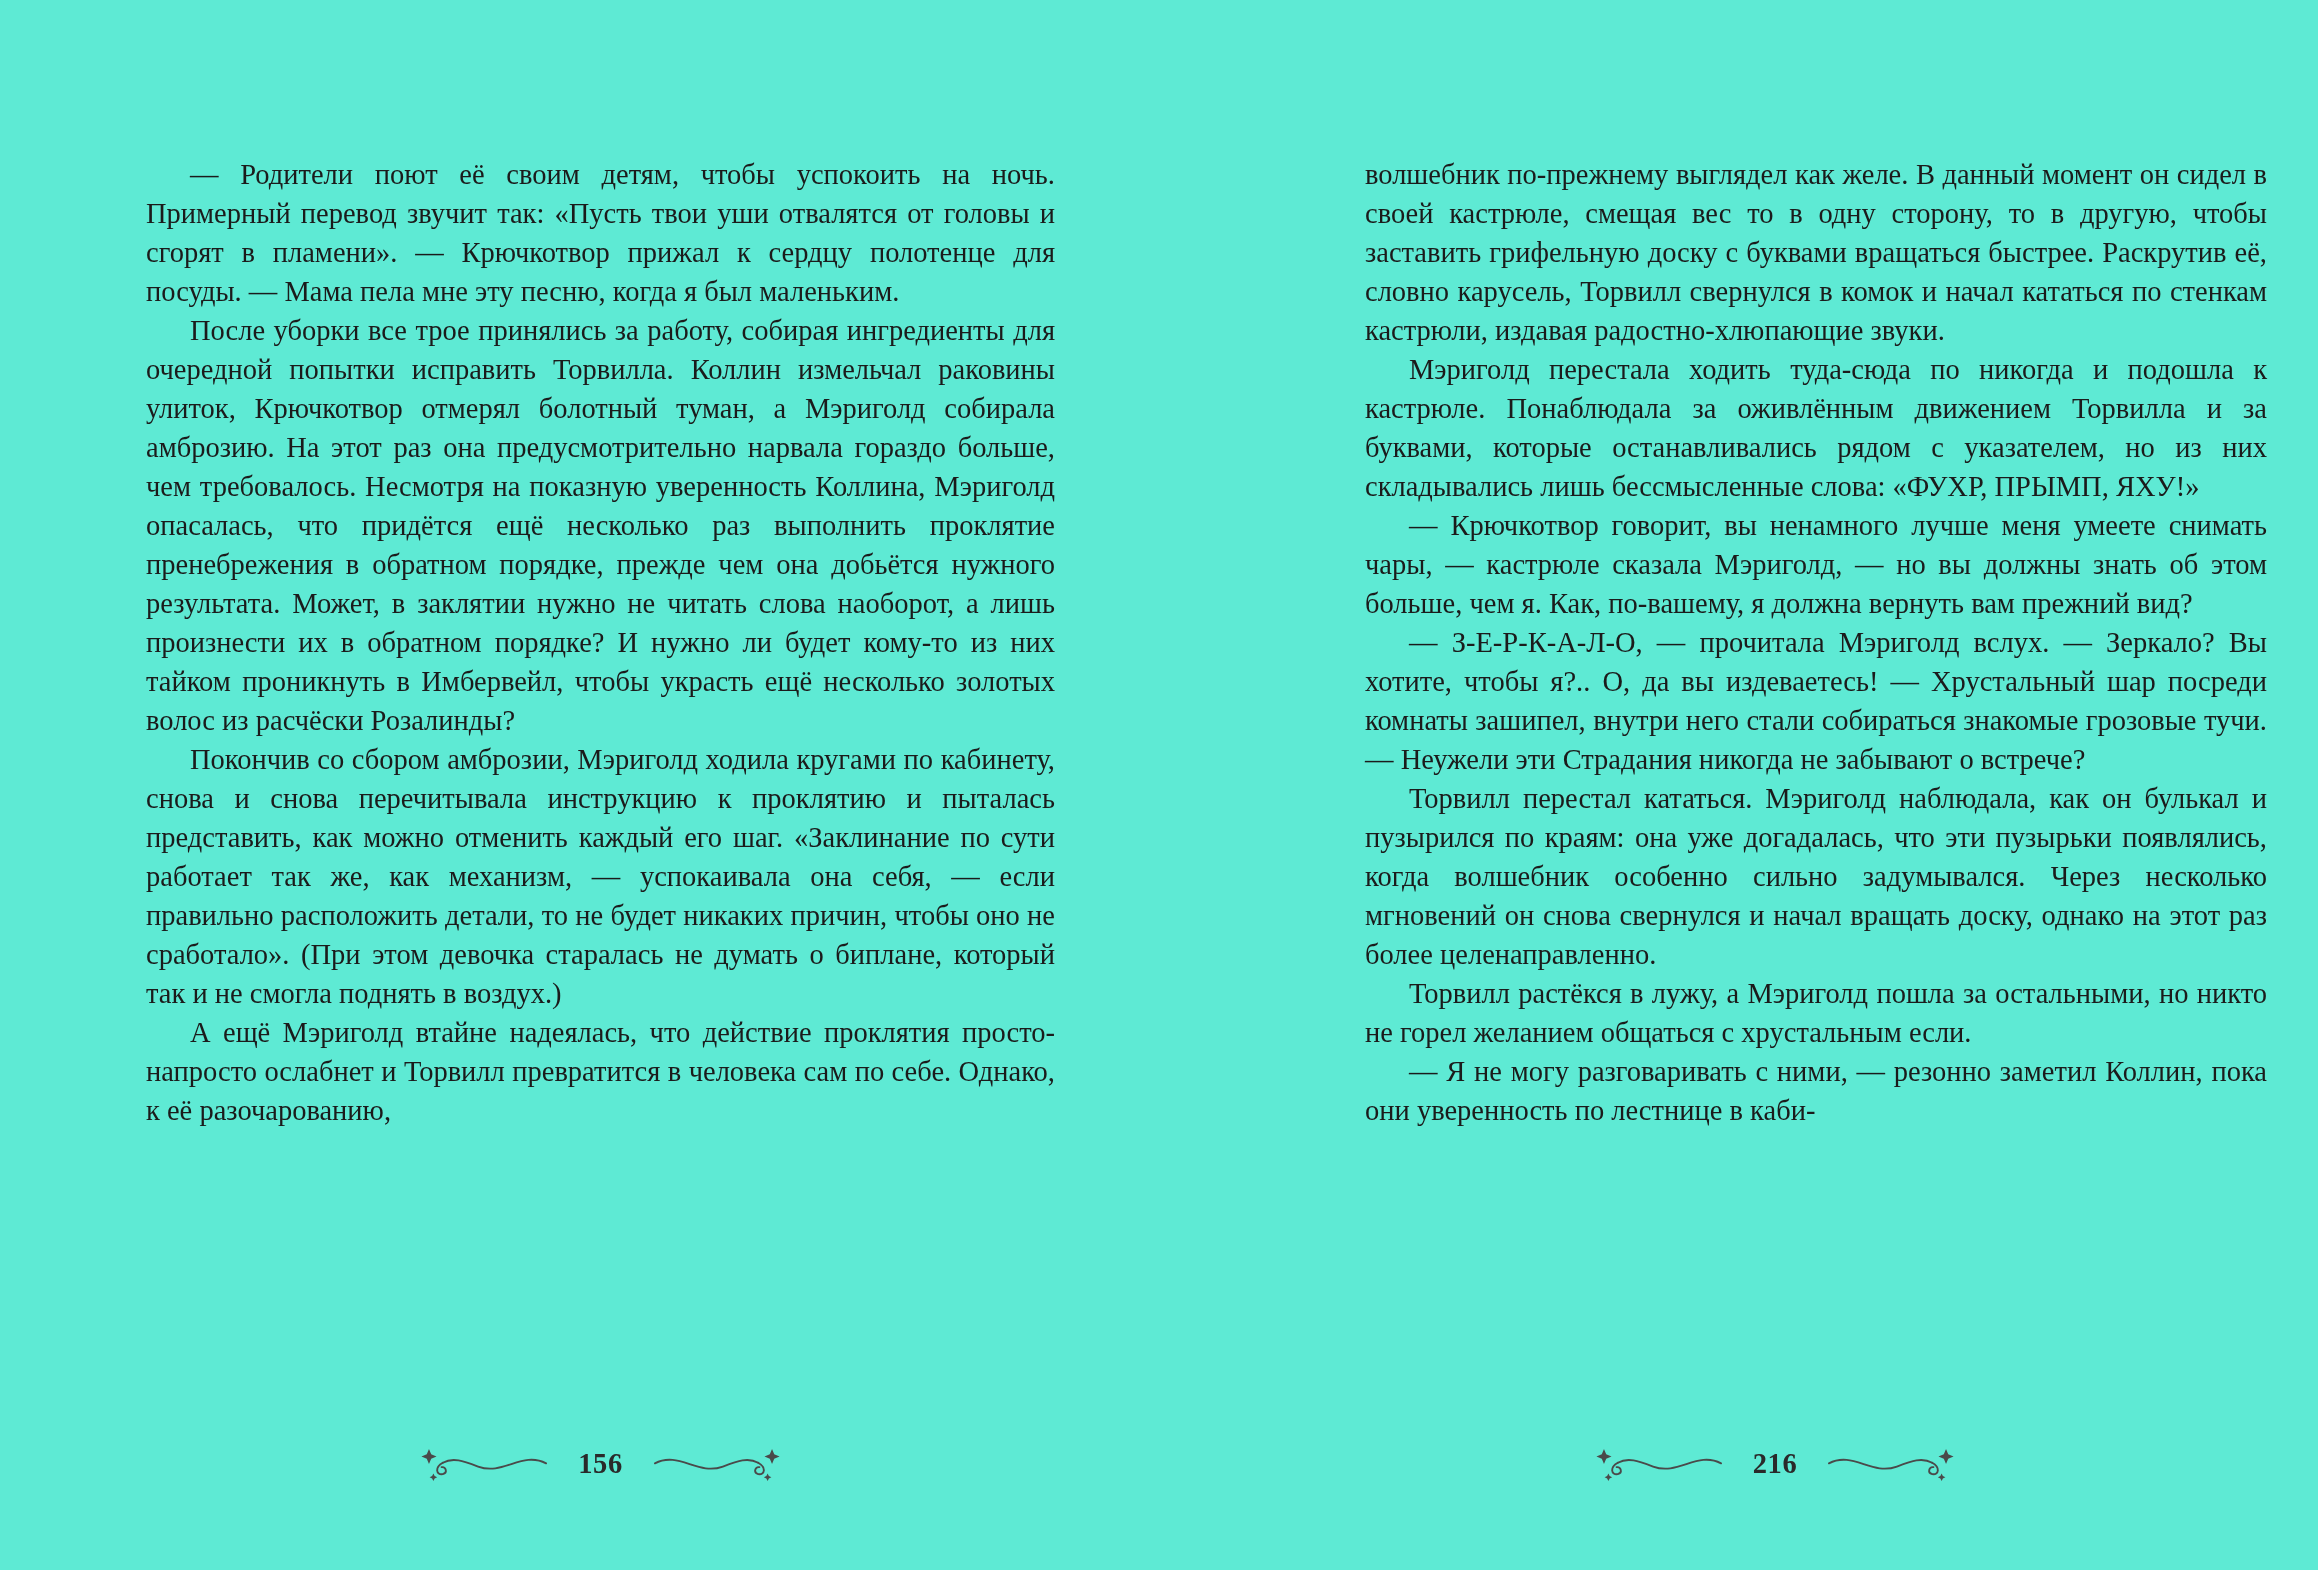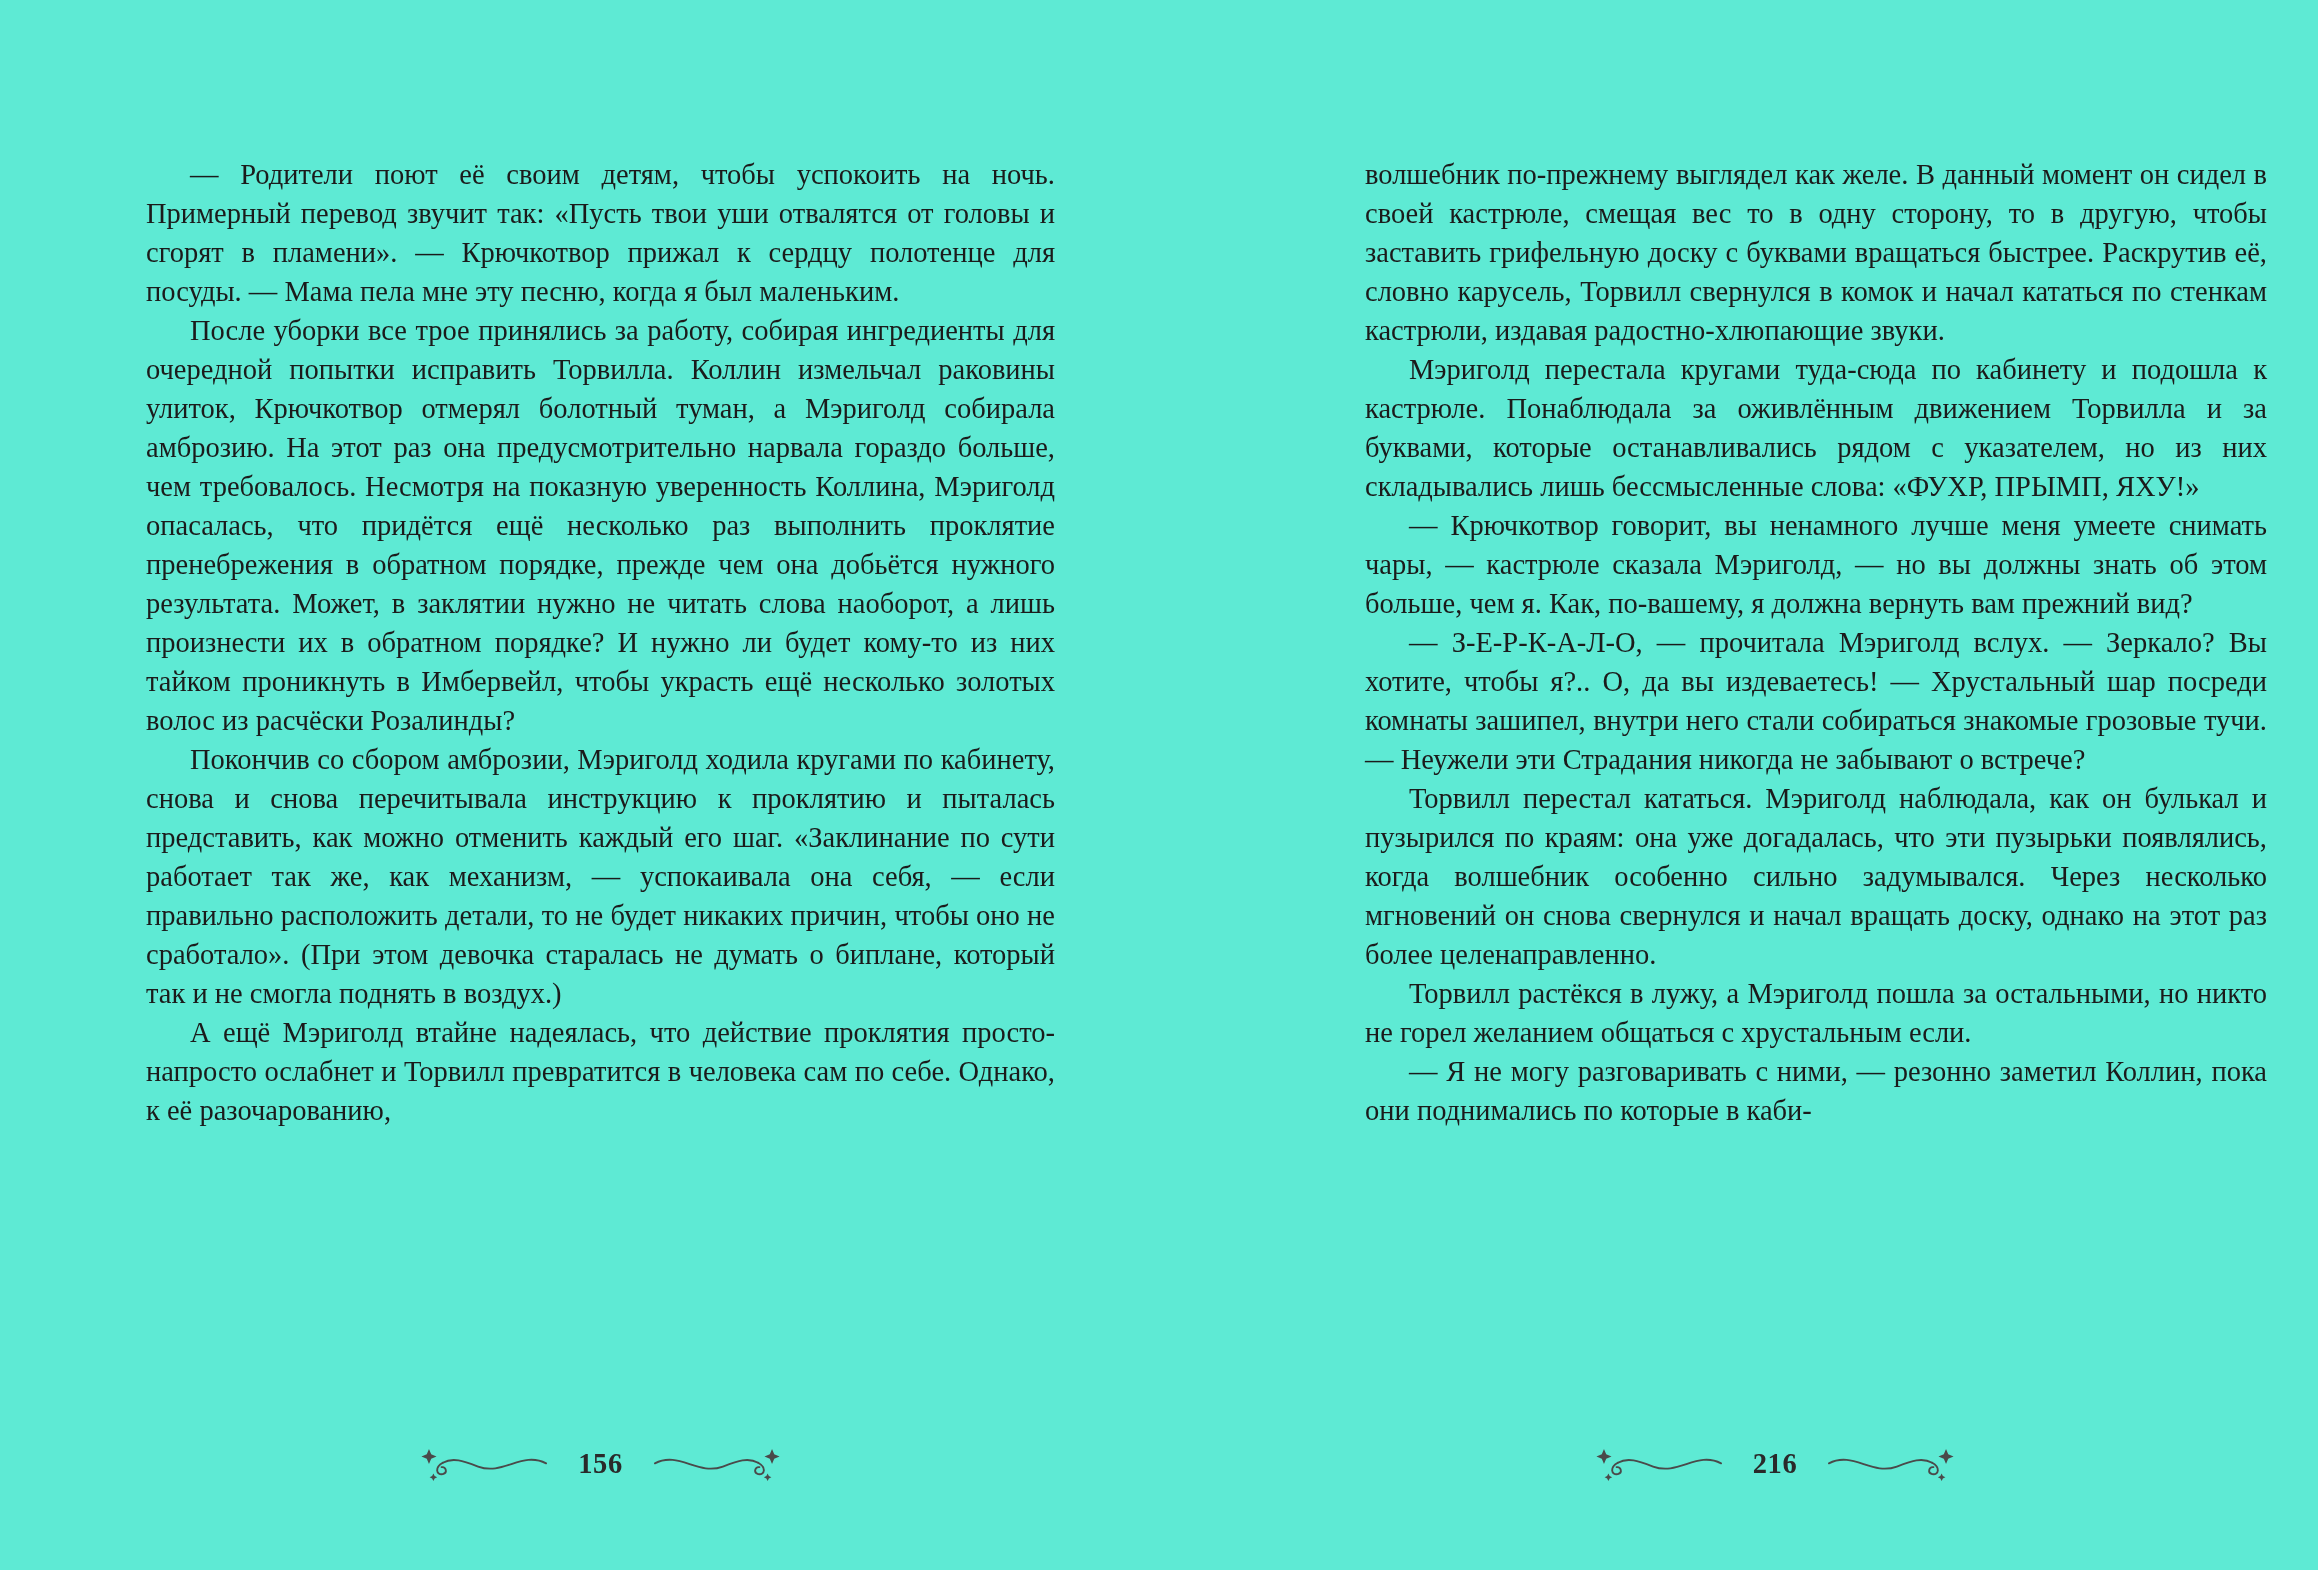--- a/index.html
+++ b/index.html
@@ -83,26 +83,26 @@
         <path d="M206 26 C 168 6, 138 46, 98 31 C 74 22, 58 16, 42 25" fill="none" stroke="#4a4a4a" stroke-width="3" stroke-linecap="round"></path>
         <path d="M42 25 C 29 32, 31 45, 42 43 C 50 41, 47 31, 40 32" fill="none" stroke="#4a4a4a" stroke-width="3" stroke-linecap="round"></path>
         <path d="M20 3 L23.5 11.5 L32 15 L23.5 18.5 L20 27 L16.5 18.5 L8 15 L16.5 11.5 Z" fill="#4a4a4a"></path>
         <path d="M27 42 L29 46 L33 48 L29 50 L27 54 L25 50 L21 48 L25 46 Z" fill="#4a4a4a"></path>
       </svg>
     </span>
   </footer>
 
   <section class="page-text right">
     <p class="no-indent">волшебник по-прежнему выглядел как желе. В данный момент он сидел в своей кастрюле, смещая вес то в одну сторону, то в другую, чтобы заставить грифельную доску с буквами вращаться быстрее. Раскрутив её, словно карусель, Торвилл свернулся в комок и начал кататься по стенкам кастрюли, издавая радостно-хлюпающие звуки.</p>
-    <p>Мэриголд перестала кругами туда-сюда по кабинету и подошла к кастрюле. Понаблюдала за оживлённым движением Торвилла и за буквами, которые останавливались рядом с указателем, но из них складывались лишь бессмысленные слова: «ФУХР, ПРЫМП, ЯХУ!»</p>
+    <p>Мэриголд перестала ходить туда-сюда по никогда и подошла к кастрюле. Понаблюдала за оживлённым движением Торвилла и за буквами, которые останавливались рядом с указателем, но из них складывались лишь бессмысленные слова: «ФУХР, ПРЫМП, ЯХУ!»</p>
     <p>— Крючкотвор говорит, вы ненамного лучше меня умеете снимать чары, — кастрюле сказала Мэриголд, — но вы должны знать об этом больше, чем я. Как, по-вашему, я должна вернуть вам прежний вид?</p>
     <p>— З-Е-Р-К-А-Л-О, — прочитала Мэриголд вслух. — Зеркало? Вы хотите, чтобы я?.. О, да вы издеваетесь! — Хрустальный шар посреди комнаты зашипел, внутри него стали собираться знакомые грозовые тучи. — Неужели эти Страдания никогда не забывают о встрече?</p>
     <p>Торвилл перестал кататься. Мэриголд наблюдала, как он булькал и пузырился по краям: она уже догадалась, что эти пузырьки появлялись, когда волшебник особенно сильно задумывался. Через несколько мгновений он снова свернулся и начал вращать доску, однако на этот раз более целенаправленно.</p>
     <p>Торвилл растёкся в лужу, а Мэриголд пошла за остальными, но никто не горел желанием общаться с хрустальным если.</p>
-    <p>— Я не могу разговаривать с ними, — резонно заметил Коллин, пока они поднимались по которые в каби-</p>
+    <p>— Я не могу разговаривать с ними, — резонно заметил Коллин, пока они уверенность по лестнице в каби-</p>
   </section>
 
   <footer class="page-footer right">
     <span class="ornament">
       <svg width="133" height="34" viewBox="0 0 210 54">
         <path d="M206 26 C 168 6, 138 46, 98 31 C 74 22, 58 16, 42 25" fill="none" stroke="#4a4a4a" stroke-width="3" stroke-linecap="round"></path>
         <path d="M42 25 C 29 32, 31 45, 42 43 C 50 41, 47 31, 40 32" fill="none" stroke="#4a4a4a" stroke-width="3" stroke-linecap="round"></path>
         <path d="M20 3 L23.5 11.5 L32 15 L23.5 18.5 L20 27 L16.5 18.5 L8 15 L16.5 11.5 Z" fill="#4a4a4a"></path>
         <path d="M27 42 L29 46 L33 48 L29 50 L27 54 L25 50 L21 48 L25 46 Z" fill="#4a4a4a"></path>
       </svg>

